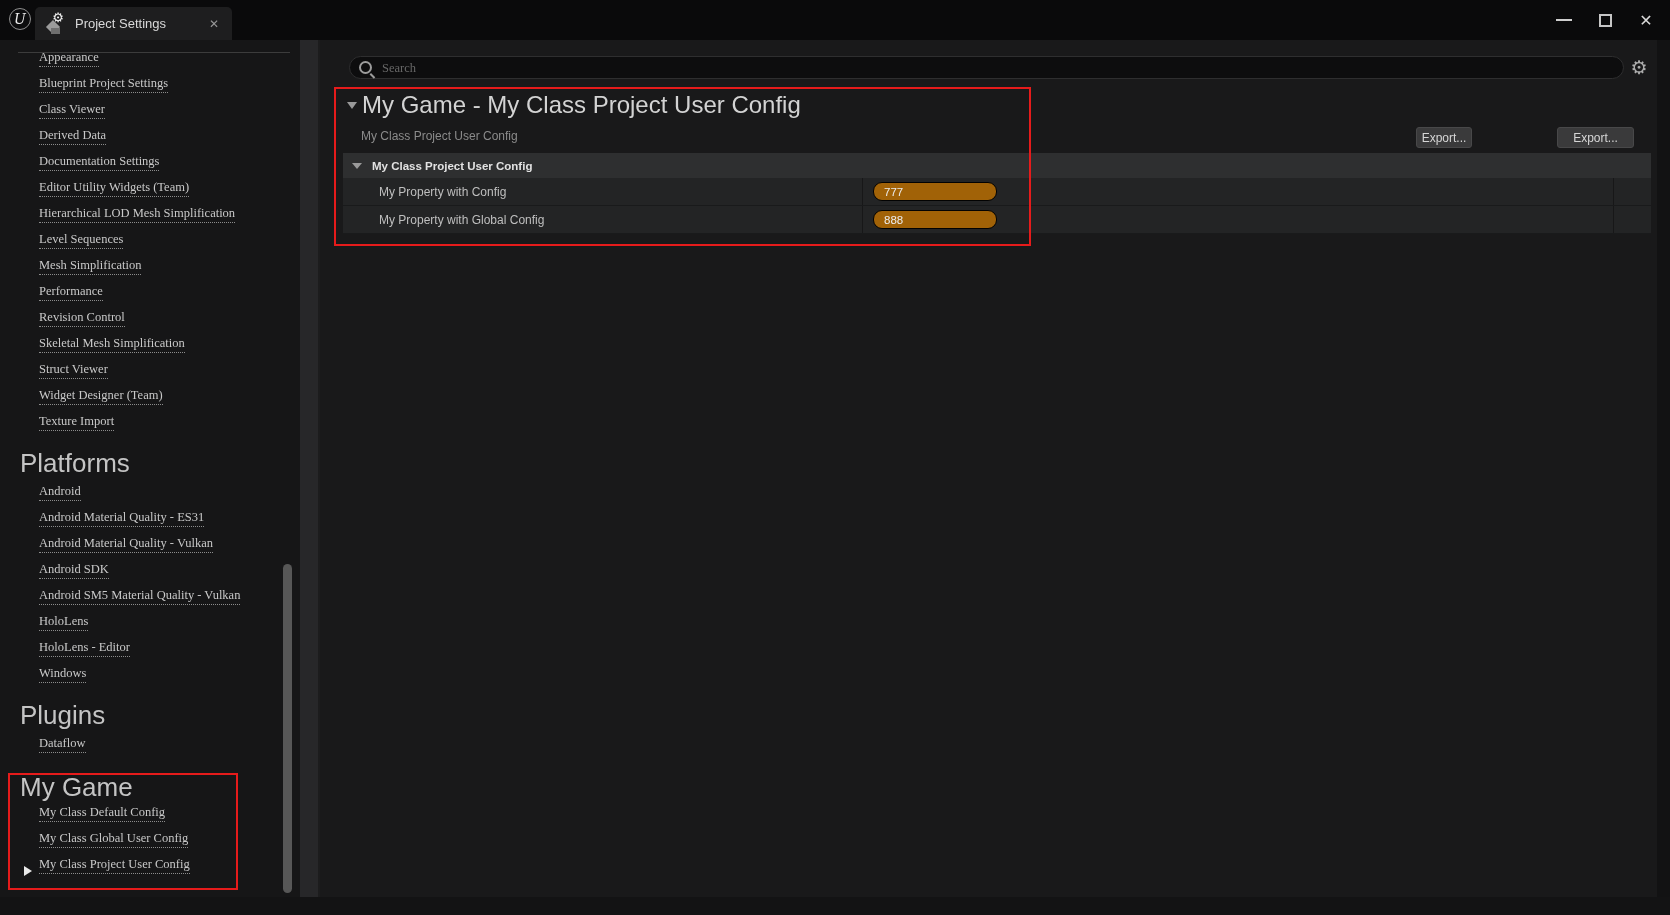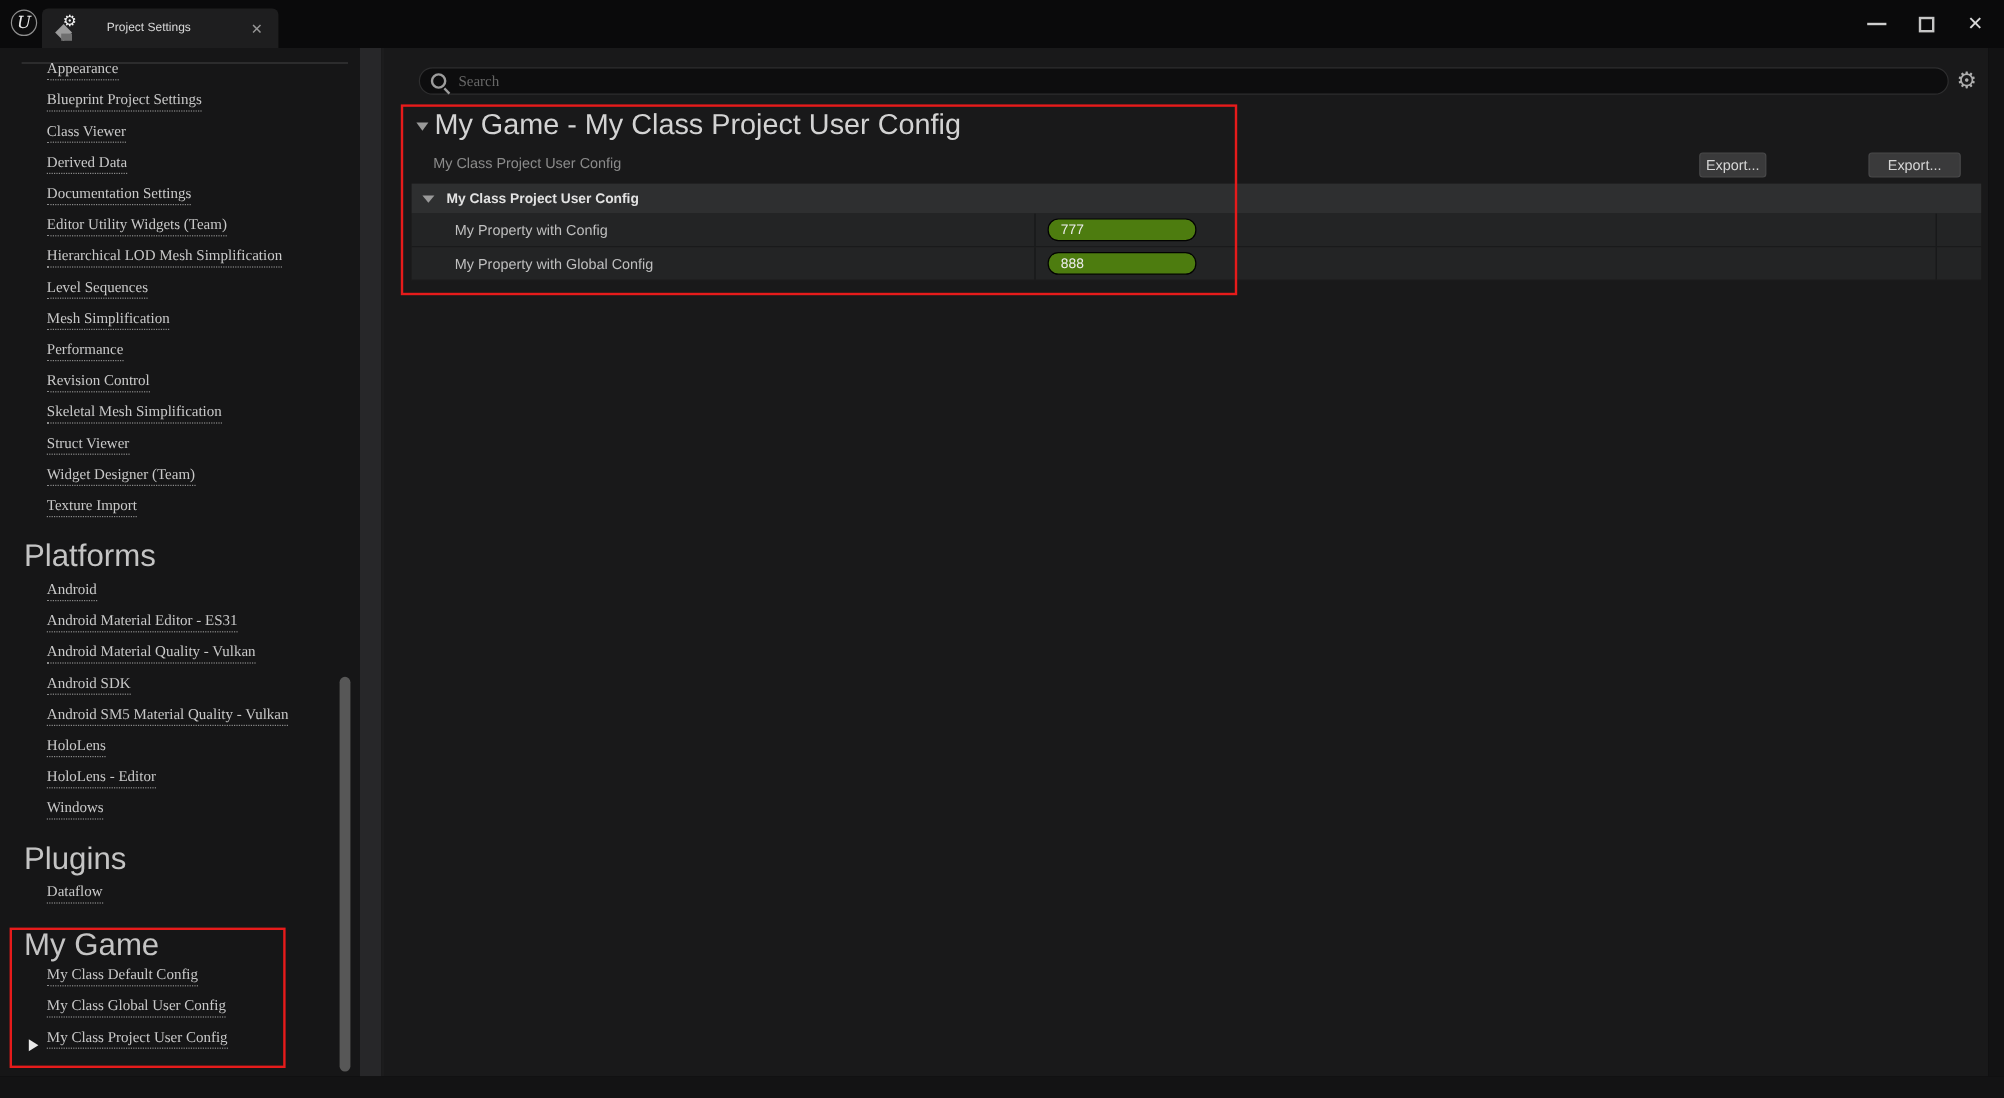--- a/index.html
+++ b/index.html
@@ -10,21 +10,21 @@
   .titlebar{position:absolute;left:0;top:0;width:1670px;height:40px;background:#0a0a0b;}
   .logo{position:absolute;left:9px;top:8px;width:22px;height:22px;border:1px solid #8f8f8f;border-radius:50%;
         background:#0d0d0e;color:#ececec;display:flex;align-items:center;justify-content:center;
         font-family:"DejaVu Serif",serif;font-size:14px;font-style:italic;box-sizing:border-box;}
   .tab{position:absolute;left:35px;top:7px;width:197px;height:33px;background:#1e1e1f;border-radius:5px 5px 0 0;
        display:flex;align-items:center;padding:0 10px;box-sizing:border-box;cursor:pointer;}
   .tab-icon{position:relative;width:20px;height:20px;flex:0 0 auto;}
   .tab-icon .pkg{position:absolute;left:3px;bottom:2px;width:10px;height:10px;background:#9b9b9b;transform:rotate(45deg);}
   .tab-icon .pkg2{position:absolute;left:6px;bottom:0px;width:9px;height:6px;background:#6f6f6f;}
   .tab-icon .gear{position:absolute;right:1px;top:-3px;color:#f2f2f2;font-size:13px;line-height:13px;}
-  .tab-label{margin-left:24px;font-size:10px;color:#d9d9d9;white-space:nowrap;}
+  .tab-label{margin-left:10px;font-size:13px;color:#d9d9d9;white-space:nowrap;}
   .tab-close{margin-left:auto;color:#979797;font-size:12px;line-height:12px;padding:3px;cursor:pointer;}
   .winbtn{position:absolute;top:0;width:34px;height:40px;display:flex;align-items:center;justify-content:center;cursor:pointer;}
   .winbtn.min{left:1547px;} .winbtn.max{left:1588px;} .winbtn.close{left:1629px;color:#d9d9d9;font-size:16px;}
   .minbar{width:16px;height:2px;background:#cfcfcf;}
   .maxbox{width:13px;height:13px;border:2px solid #c6c6c6;box-sizing:border-box;}
 
   
   .sidebar{position:absolute;left:0;top:40px;width:300px;height:857px;background:#161617;overflow:hidden;}
   .side-sep{position:absolute;left:18px;top:12px;width:272px;height:1px;background:#3c3c3c;}
   .nav{position:absolute;left:0;top:11px;right:0;}
@@ -63,21 +63,21 @@
 
   .cat-bar{position:absolute;left:23px;top:113px;width:1308px;height:25px;background:#2e2f30;display:flex;align-items:center;cursor:pointer;}
   .cat-tri{width:0;height:0;border-top:6px solid #9a9a9a;border-left:5px solid transparent;border-right:5px solid transparent;margin-left:9px;}
   .cat-title{margin-left:10px;font-size:11.5px;font-weight:bold;color:#e2e2e2;white-space:nowrap;}
 
   .rows{position:absolute;left:23px;top:138px;width:1308px;}
   .prow{height:28px;background:#232425;border-bottom:1px solid #191a1b;position:relative;display:flex;align-items:center;box-sizing:border-box;}
   .plabel{margin-left:36px;font-size:12px;color:#bfbfbf;white-space:nowrap;}
   .vdiv{position:absolute;top:0;bottom:0;width:1px;background:#171718;}
   .vdiv.a{left:519px;} .vdiv.b{left:1270px;}
-  .pinput{position:absolute;left:530px;top:4px;width:124px;height:19px;background:#4d7c0f;border:1px solid #020202;
+  .pinput{position:absolute;left:530px;top:4px;width:124px;height:19px;background:#a16207;border:1px solid #020202;
           border-radius:9px;color:#ececec;font-size:11.5px;padding:0 0 0 10px;box-sizing:border-box;font-family:inherit;outline:none;}
 
   
   .rstrip{position:absolute;left:1657px;top:40px;width:13px;height:857px;background:#121213;}
   .bstrip{position:absolute;left:0;top:897px;width:1670px;height:18px;background:#131314;}
 
   
   .ann{position:absolute;border:2px solid #e61b1b;pointer-events:none;z-index:50;box-sizing:border-box;}
   .ann.main-box{left:334px;top:87px;width:697px;height:159px;}
   .ann.side-box{left:8px;top:773px;width:230px;height:117px;}
@@ -158,21 +158,21 @@
       <div class="nav-item">
           <span class="lbl">Texture Import</span>
         </div>
 
       <div class="side-h">Platforms</div>
       <div class="gi">
         <div class="nav-item">
             <span class="lbl">Android</span>
           </div>
         <div class="nav-item">
-            <span class="lbl">Android Material Editor - ES31</span>
+            <span class="lbl">Android Material Quality - ES31</span>
           </div>
         <div class="nav-item">
             <span class="lbl">Android Material Quality - Vulkan</span>
           </div>
         <div class="nav-item">
             <span class="lbl">Android SDK</span>
           </div>
         <div class="nav-item">
             <span class="lbl">Android SM5 Material Quality - Vulkan</span>
           </div>

